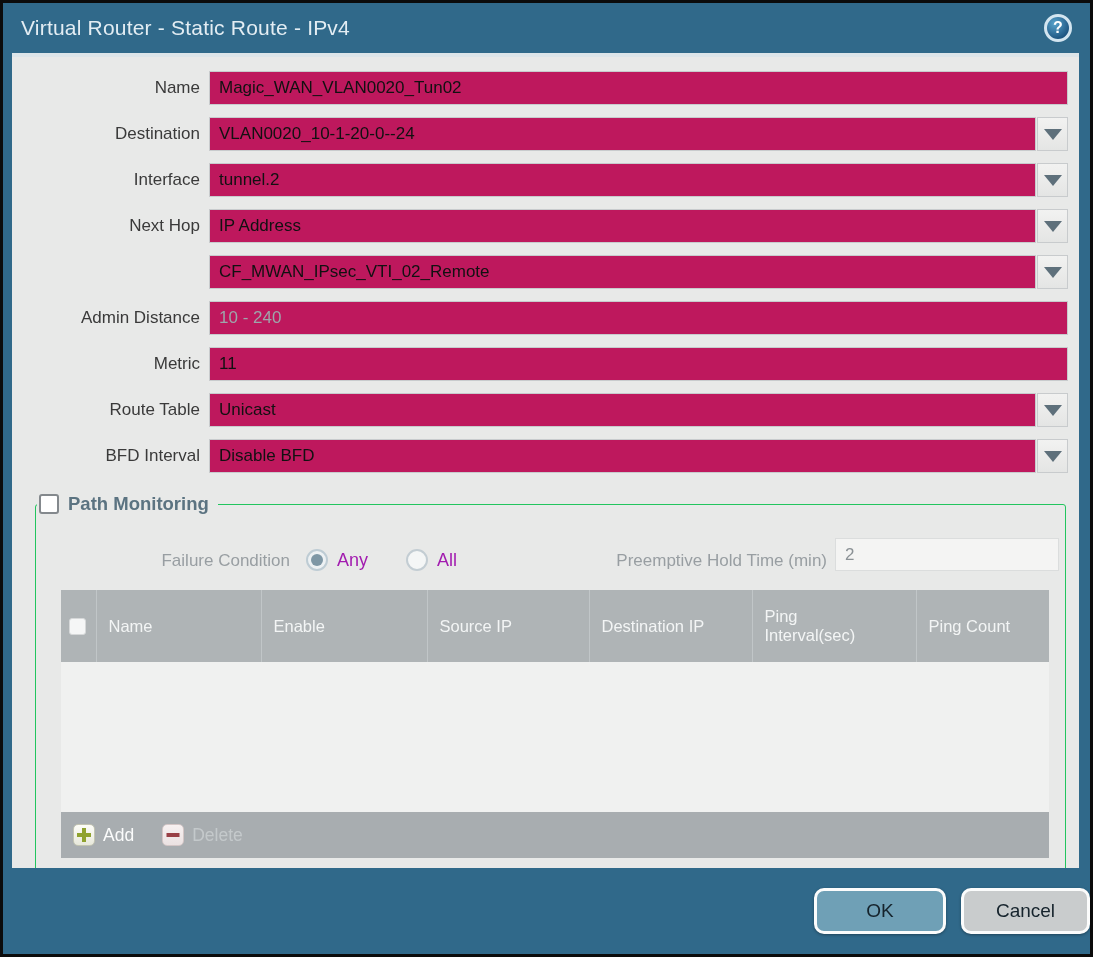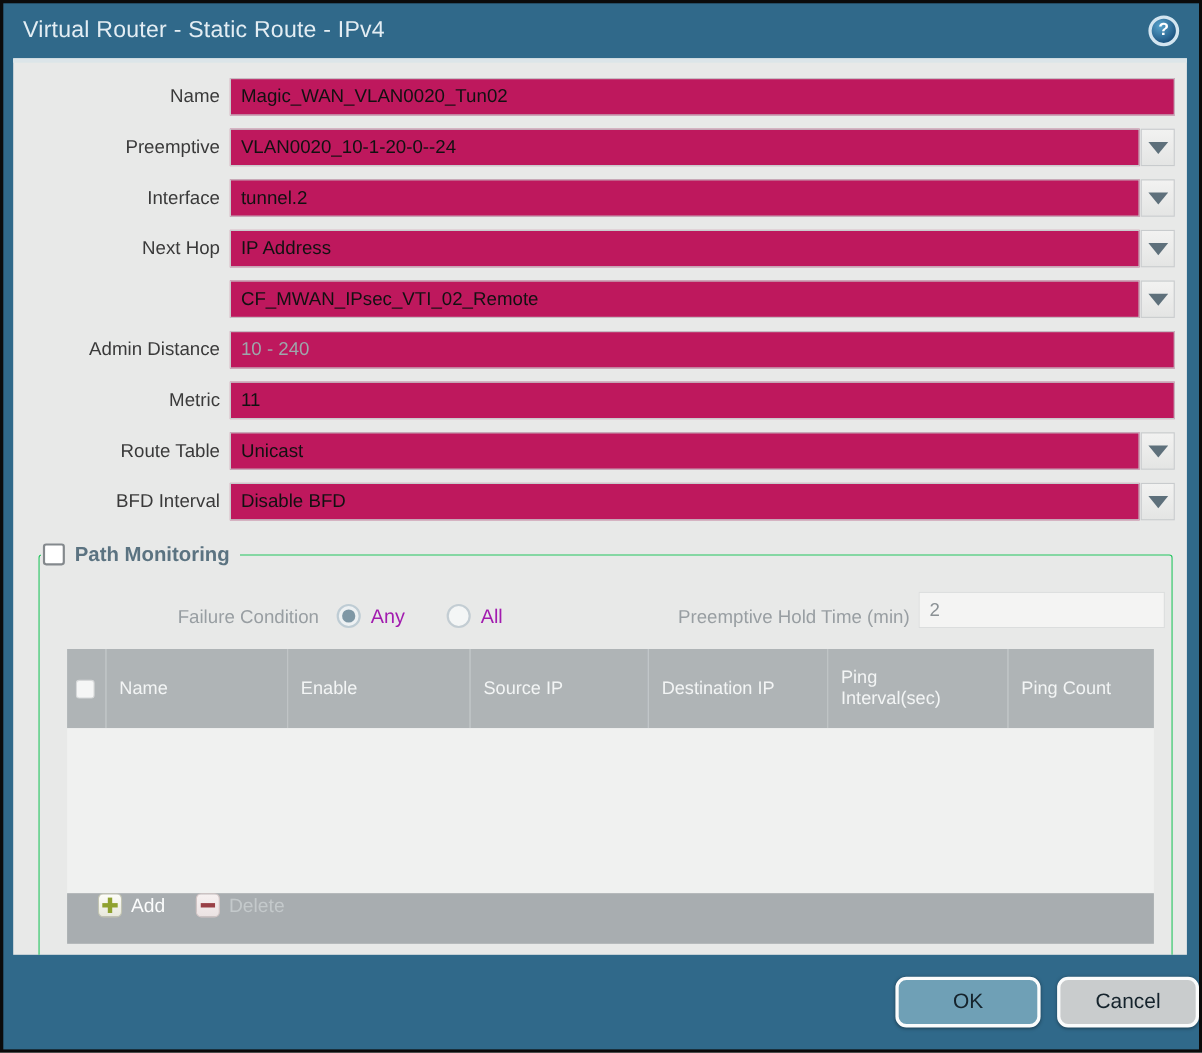--- a/index.html
+++ b/index.html
@@ -187,22 +187,22 @@
     cursor: pointer;
   }
   .tbody-empty {
     height: 150px;
     background: #F0F1F0;
   }
   .table-footer {
     height: 46px;
     background: #A8ADB0;
     display: flex;
-    align-items: flex-start;
-    padding: 0 28px;
+    align-items: center;
+    padding: 0 12px;
     gap: 28px;
   }
   .tf-btn {
     display: flex;
     align-items: center;
     gap: 8px;
     cursor: pointer;
     font-size: 17.5px;
   }
   .tf-btn .lbl-on { color: #FBFCFC; }
@@ -275,21 +275,21 @@
   <div class="content">
 
     <div class="row">
       <div class="row-label">Name</div>
       <div class="field">
         <input class="tinput" type="text" value="Magic_WAN_VLAN0020_Tun02" style="">
       </div>
     </div>
 
     <div class="row">
-      <div class="row-label">Preemptive</div>
+      <div class="row-label">Destination</div>
       <div class="field">
         <input class="tinput" type="text" value="VLAN0020_10-1-20-0--24" style="">
         <div class="dd-btn">
           <span class="chev"></span>
         </div>
       </div>
     </div>
 
     <div class="row">
       <div class="row-label">Interface</div>

